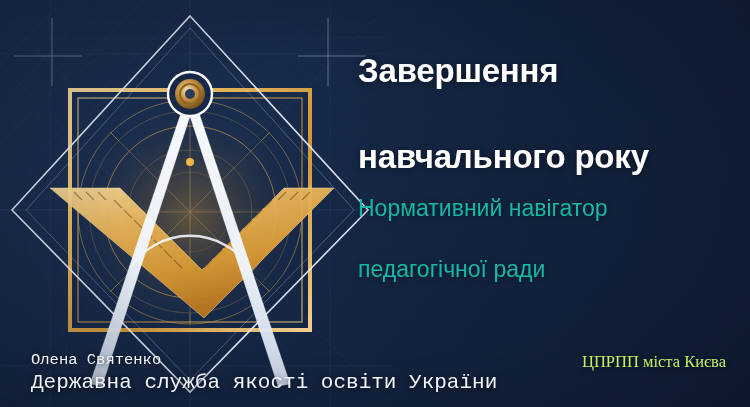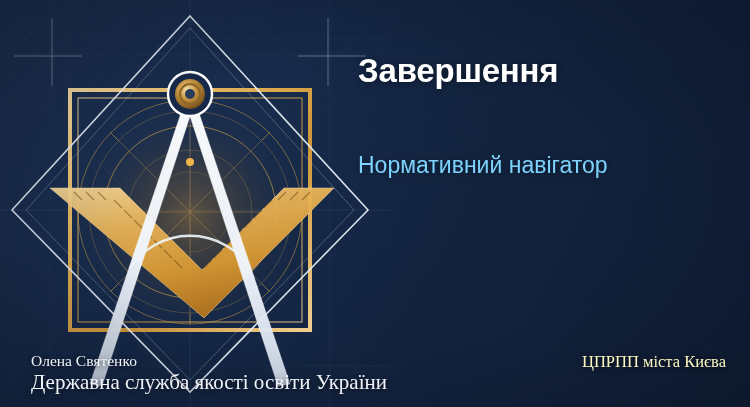--- a/index.html
+++ b/index.html
@@ -43,41 +43,41 @@
   .title{
     color:#ffffff;
     font-size:33px;
     font-weight:700;
     line-height:1.30;
     letter-spacing:-0.2px;
     margin:0;
     text-shadow:0 1px 7px rgba(0,0,0,.45);
   }
   .subtitle{
-    color:#7dd3fc;
+    color:#14b8a6;
     font-size:23px;
     font-weight:400;
     line-height:1.34;
     margin:14px 0 0 0;
     text-shadow:0 1px 6px rgba(0,0,0,.40);
   }
   
   .footer-left{
     position:absolute;left:31px;top:350px;
-    font-family:Liberation Serif, serif;
+    font-family:Liberation Mono, monospace;
     color:#f0f3f9;
     text-shadow:0 1px 5px rgba(0,0,0,.55);
   }
   .footer-left .l1{font-size:15.5px;line-height:21px;}
   .footer-left .l2{font-size:21px;line-height:23px;}
   .footer-right{
     position:absolute;right:24px;top:352px;
     font-family:"Liberation Serif",serif;
     font-size:16.5px;
-    color:#fef9c3;
+    color:#bef264;
     text-shadow:0 1px 5px rgba(0,0,0,.55);
   }
 </style>
 </head>
 <body>
 
 <div id="slide">
 
   <div class="bg-base"></div>
   <div class="bg-tint"></div>
@@ -228,24 +228,26 @@
       <line x1="338" y1="24" x2="338" y2="92"></line>
     </g>
   </svg>
 
   <div class="bg-vignette"></div>
 
   <div class="text-col">
     <h1 class="title">
       <span>Завершення</span><br>
       <br>
+      <span>навчального року</span>
     </h1>
     <p class="subtitle">
       <span>Нормативний навігатор</span><br>
       <br>
+      <span>педагогічної ради</span>
     </p>
   </div>
 
   <div class="footer-left">
     <div class="l1">Олена Святенко</div>
     <div class="l2">Державна служба якості освіти України</div>
   </div>
 
   <div class="footer-right">ЦПРПП міста Києва</div>
 

